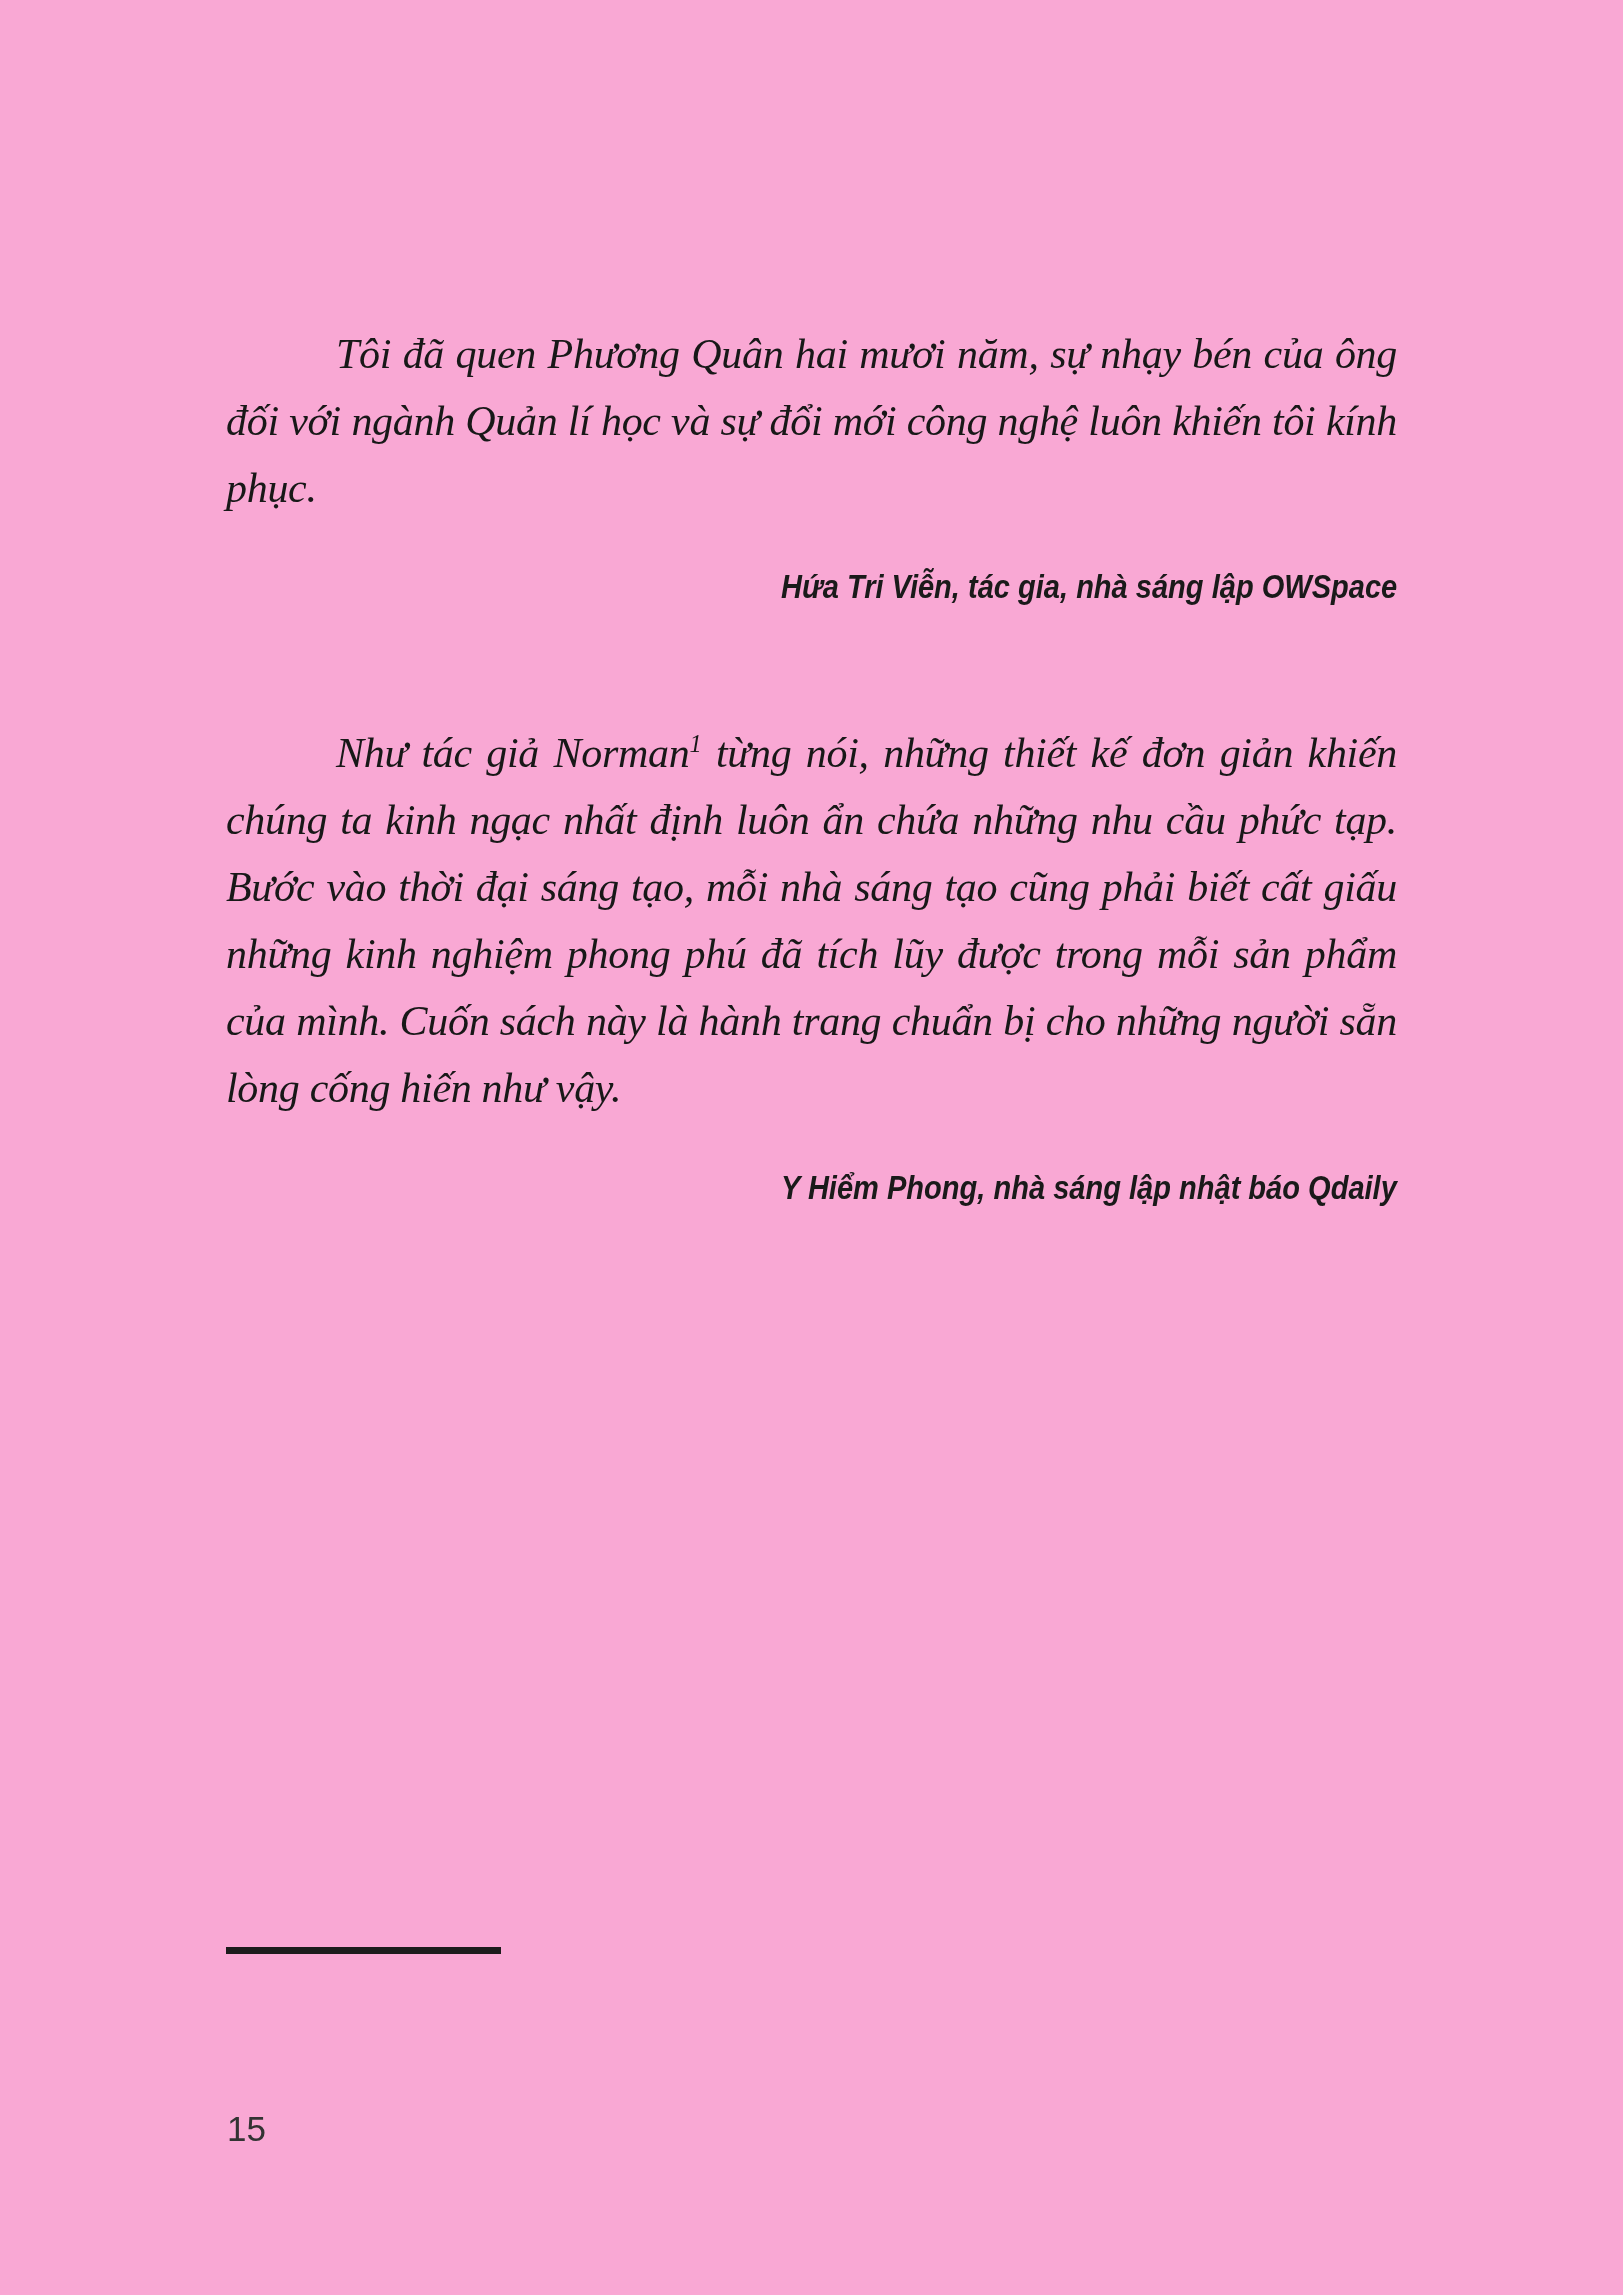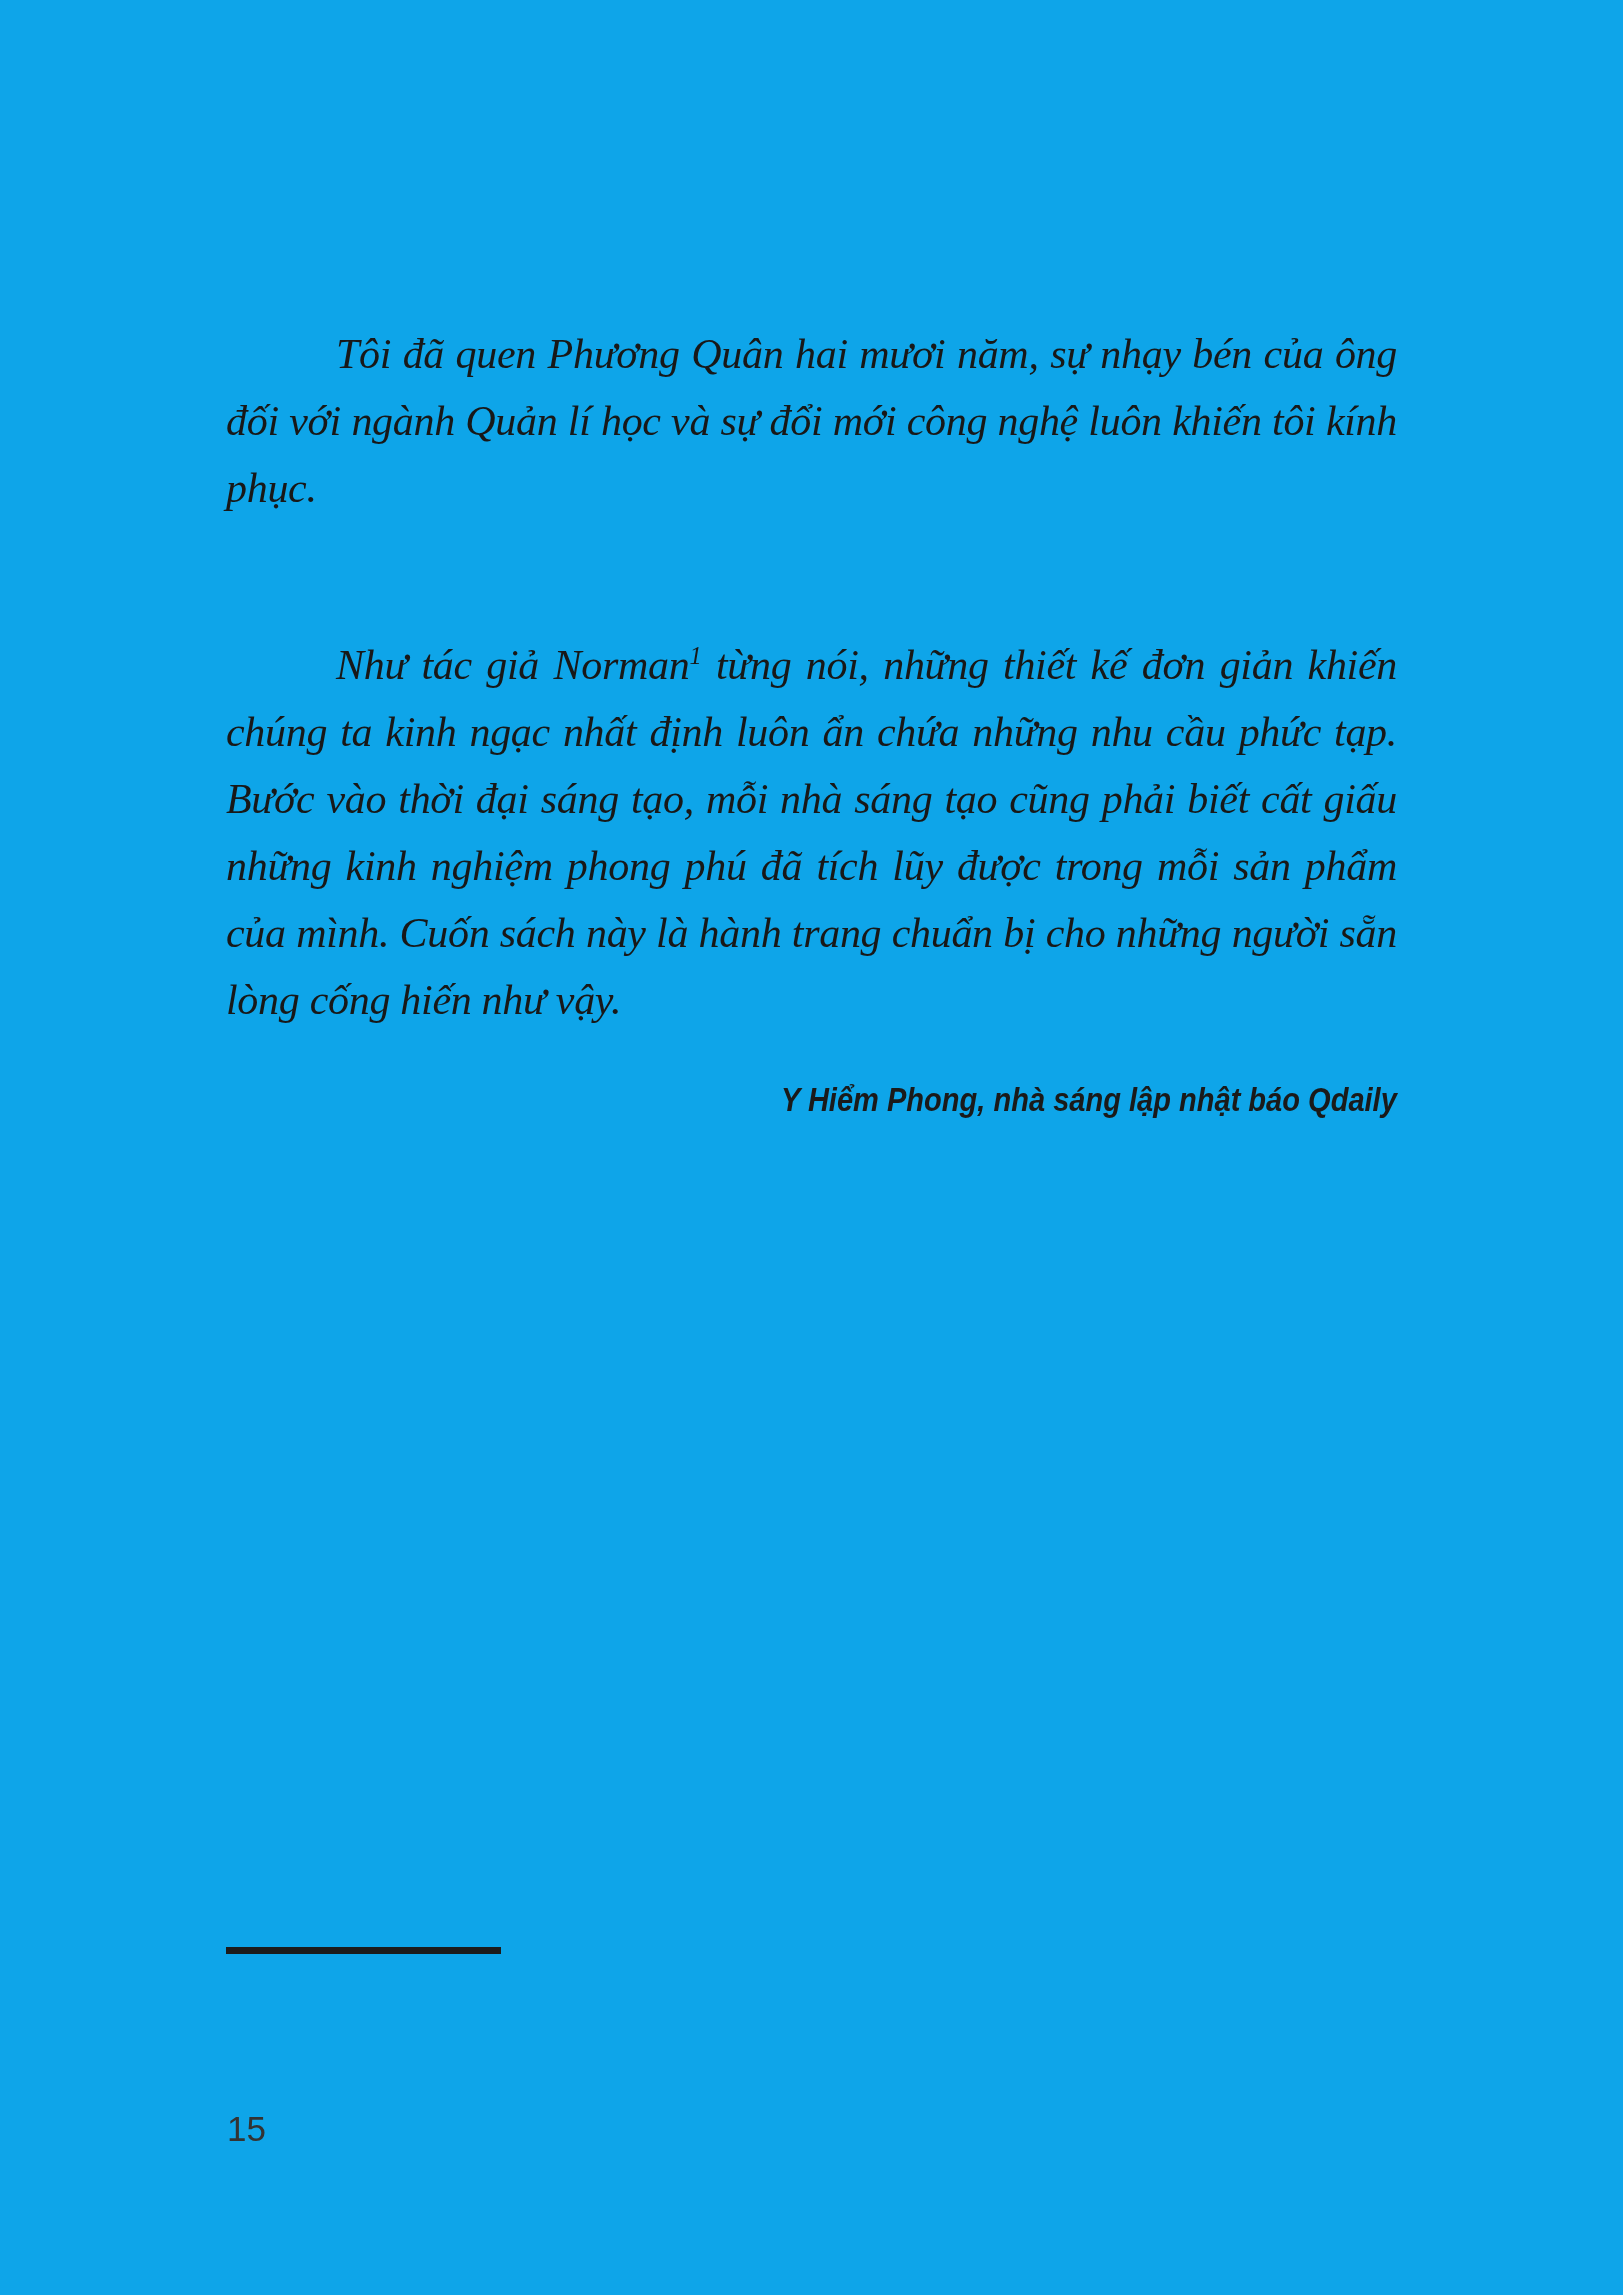--- a/index.html
+++ b/index.html
@@ -4,21 +4,21 @@
 <style>
   html, body {
     margin: 0;
     padding: 0;
     background: #e8e8e8;
   }
   .page {
     position: relative;
     width: 1623px;
     height: 2295px;
-    background: #0ea5e9;
+    background: #f9a8d4;
     overflow: hidden;
     font-family: "Liberation Serif", "DejaVu Serif", serif;
   }
   .content {
     position: absolute;
     left: 226px;
     top: 0;
     width: 1171px;
   }
   .quote {
@@ -91,20 +91,23 @@
     color: #333333;
   }
 </style>
 </head>
 <body>
 
 <div class="page">
   <div class="content">
 
     <p class="quote q1">Tôi đã quen Phương Quân hai mươi năm, sự nhạy bén của ông đối với ngành Quản lí học và sự đổi mới công nghệ luôn khiến tôi kính phục.</p>
+    <p class="attribution attr-1">
+      <span class="attribution-inner">Hứa Tri Viễn, tác gia, nhà sáng lập OWSpace</span>
+    </p>
 
     <p class="quote q2"><span>Như tác giả Norman</span><span class="fnref">1</span><span> từng nói, những thiết kế đơn giản khiến chúng ta kinh ngạc nhất định luôn ẩn chứa những nhu cầu phức tạp. Bước vào thời đại sáng tạo, mỗi nhà sáng tạo cũng phải biết cất giấu những kinh nghiệm phong phú đã tích lũy được trong mỗi sản phẩm của mình. Cuốn sách này là hành trang chuẩn bị cho những người sẵn lòng cống hiến như vậy.</span></p>
     <p class="attribution attr-2">
       <span class="attribution-inner">Y Hiểm Phong, nhà sáng lập nhật báo Qdaily</span>
     </p>
 
 
   </div>
 
   <div class="footnote">

